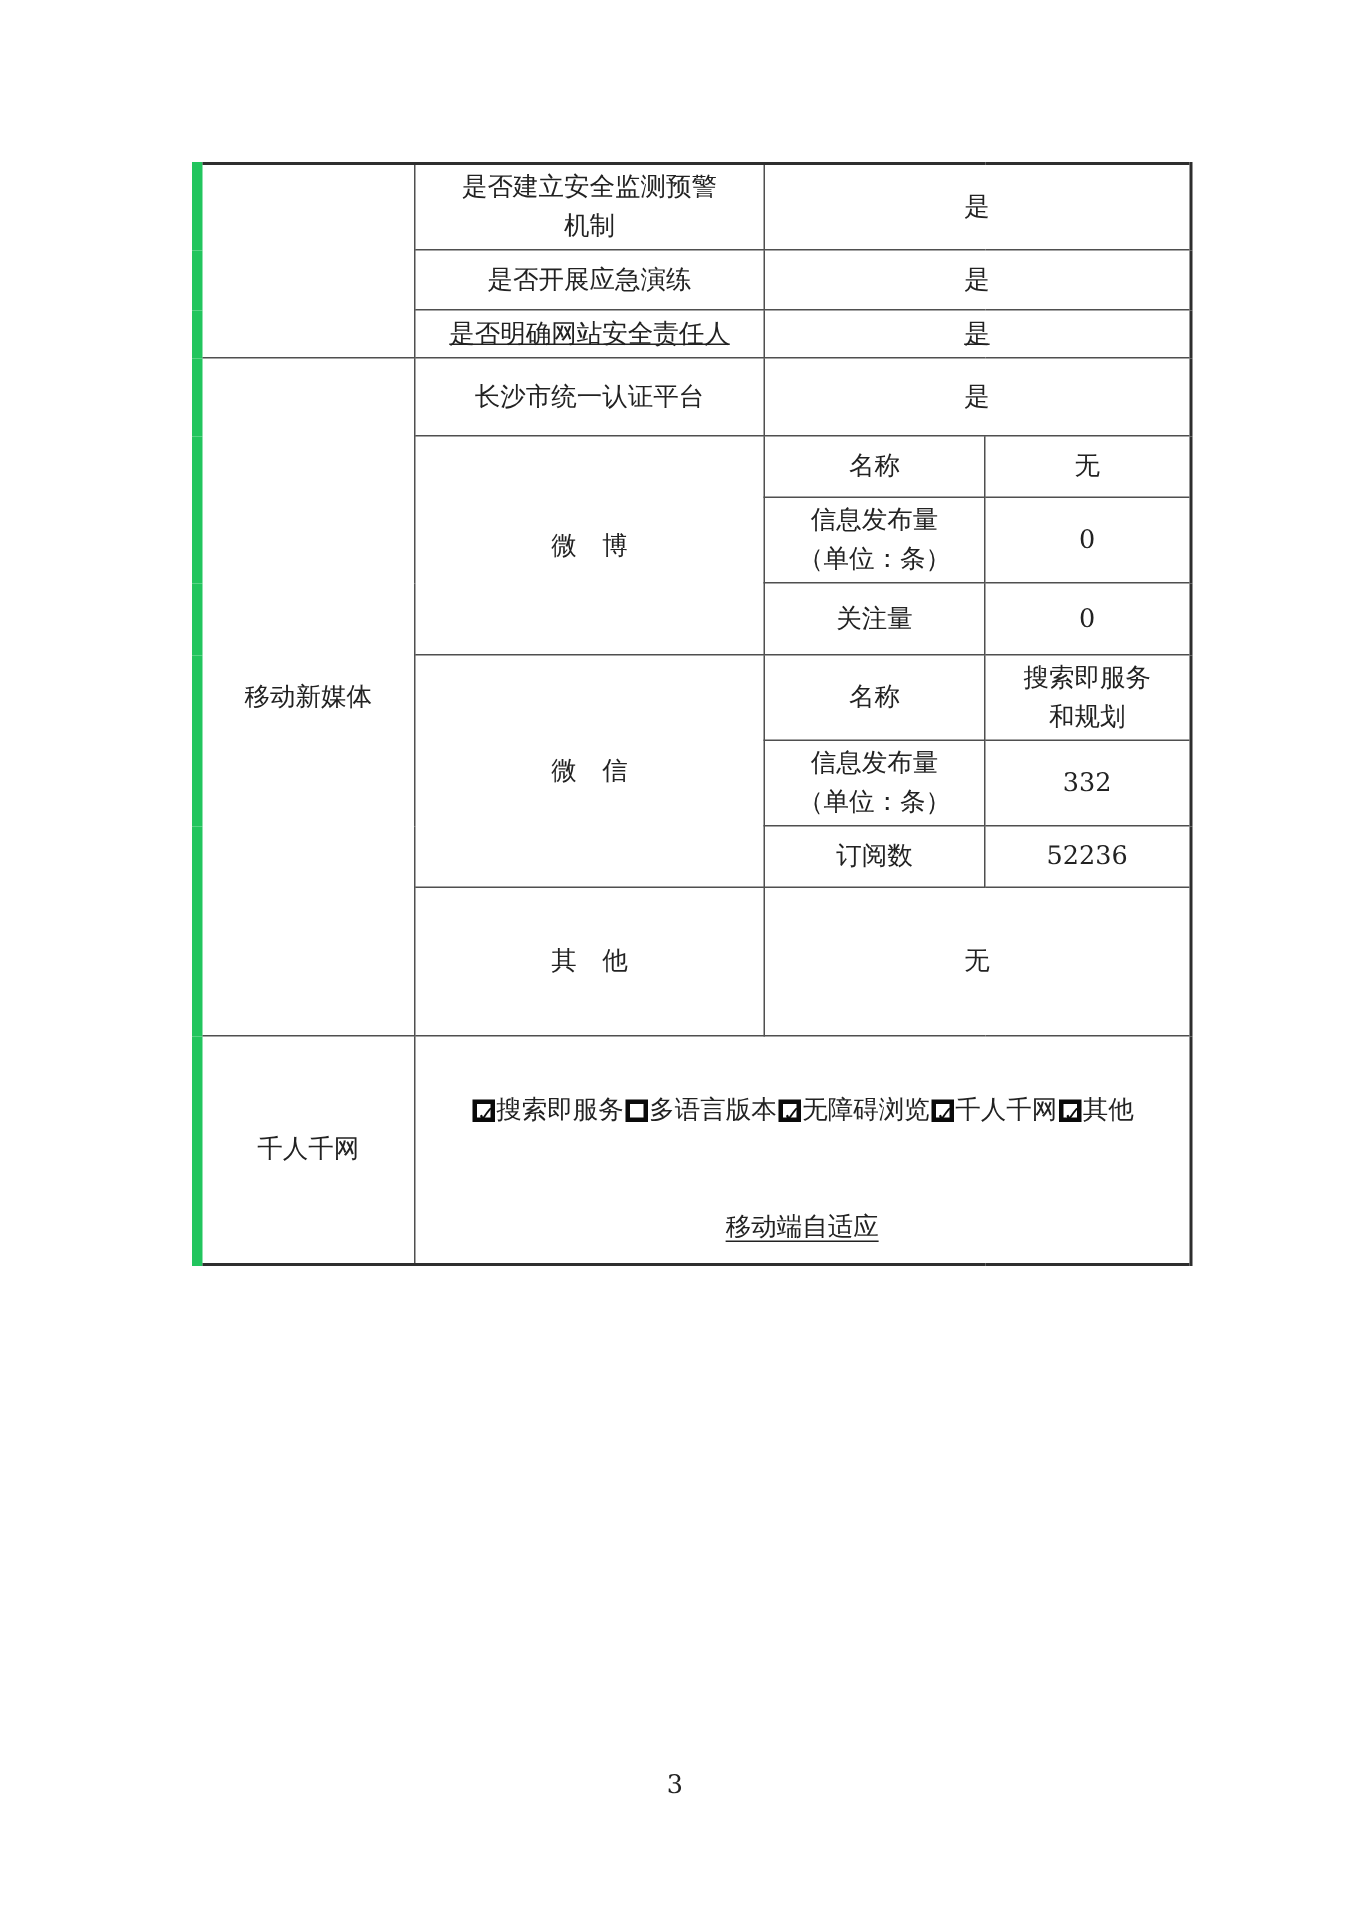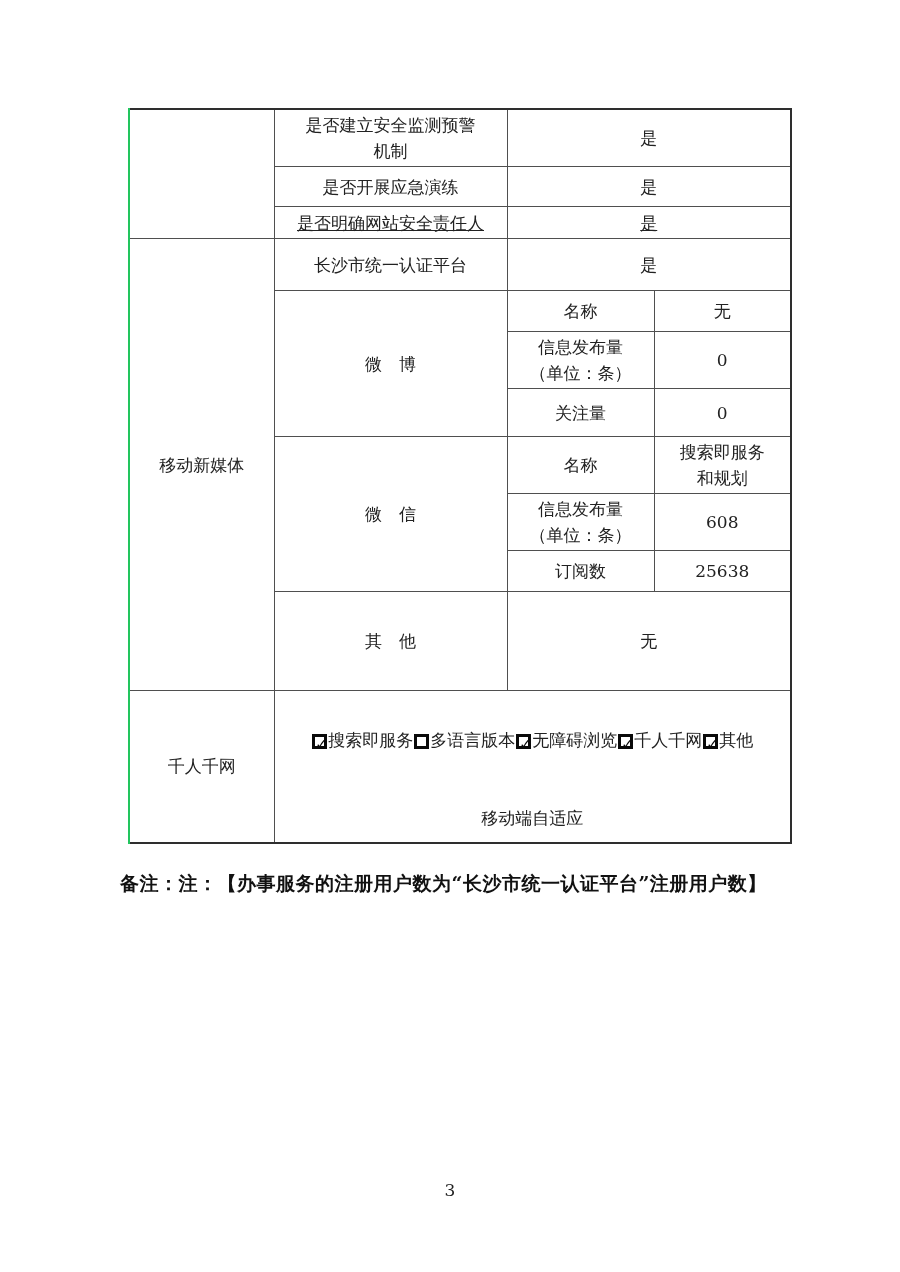--- a/index.html
+++ b/index.html
@@ -31,21 +31,21 @@
   table.report td {
     border: 1px solid #4f4f4f;
     text-align: center;
     vertical-align: middle;
     white-space: pre-line;
     line-height: 26px;
     padding: 2px 6px;
     overflow: hidden;
   }
   table.report { border: 2px solid #2e2e2e; }
-  table.report td.outerL { border-left: 2px solid #22c55e; }
+  table.report td.outerL { border-left: 7px solid #22c55e; }
   table.report td.outerR { border-right: 2px solid #2e2e2e; }
 
   .r1  { height: 55px; margin-left: 20px; }
   .r2  { height: 40px; margin-left: 20px; }
   .r3  { height: 32px; text-decoration: underline; }
   .r4  { height: 52px; }
   .r5  { height: 41px; }
   .r6  { height: 55px; }
   .r7  { height: 48px; }
   .r8  { height: 56px; }
@@ -70,20 +70,21 @@
     font-size: 15px;
     font-weight: bold;
     line-height: 14px;
     text-align: center;
     vertical-align: -3px;
     color: #0a0a0a;
     margin: 0 1px;
   }
   .cb-label { white-space: normal; margin-top: 26px; }
   .other-detail {
+    text-decoration: underline;
     text-underline-offset: 4px;
   }
 
   
   .note {
     position: absolute;
     left: 120px;
     top: 870px;
     width: 680px;
     font-size: 19px;
@@ -154,40 +155,39 @@
 
     <tr class="r8">
       <td rowspan="3">微　信</td>
       <td>名称</td>
       <td class="outerR">搜索即服务
 和规划</td>
     </tr>
     <tr class="r9">
       <td>信息发布量
 （单位：条）</td>
-      <td class="outerR">608</td>
+      <td class="outerR">332</td>
     </tr>
     <tr class="r10">
       <td>订阅数</td>
-      <td class="outerR">25638</td>
+      <td class="outerR">52236</td>
     </tr>
 
     <tr class="r11">
       <td>其　他</td>
       <td colspan="2" class="outerR">无</td>
     </tr>
 
     <tr class="r12">
       <td class="outerL">千人千网</td>
       <td colspan="3" class="innovation-cell outerR">
         <span class="cb-item"><span class="cb">✓</span><span class="cb-label">搜索即服务</span></span><span class="cb-item"><span class="cb"></span><span class="cb-label">多语言版本</span></span><span class="cb-item"><span class="cb">✓</span><span class="cb-label">无障碍浏览</span></span><span class="cb-item"><span class="cb">✓</span><span class="cb-label">千人千网</span></span><span class="cb-item"><span class="cb">✓</span><span class="cb-label">其他</span></span>
         <br>
         <span class="other-detail">移动端自适应</span>
       </td>
     </tr>
   </tbody>
     </table>
 
-  <div class="note">备注：注：【办事服务的注册用户数为“长沙市统一认证平台”注册用户数】</div>
 
   <div class="page-number">3</div>
 
 </div>
 
 </body></html>

